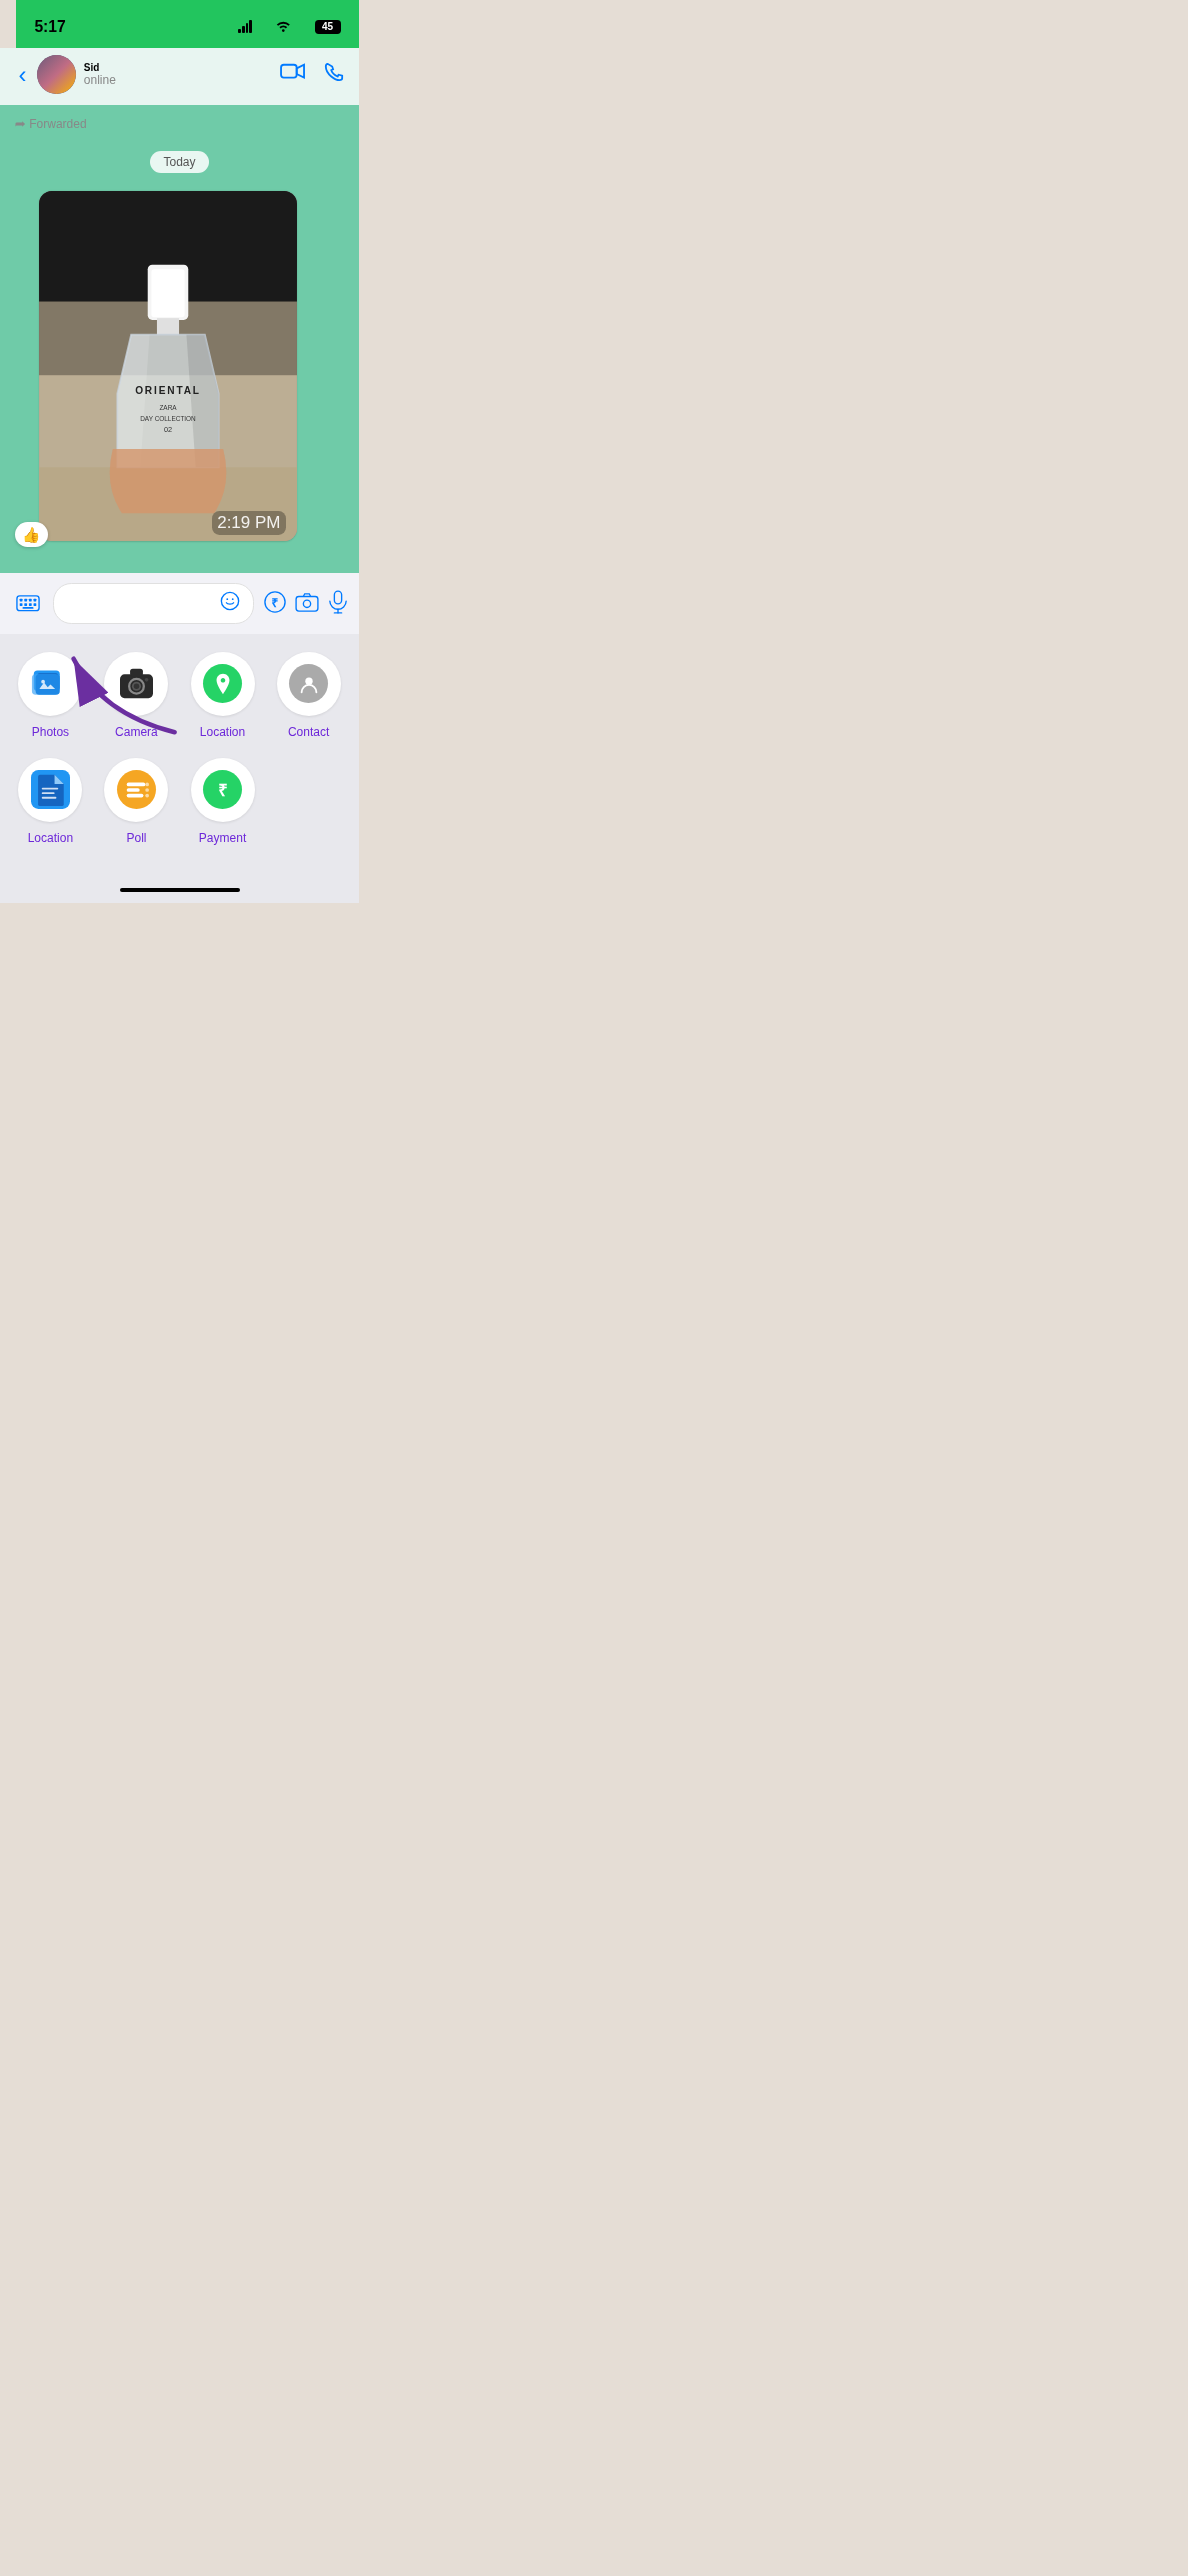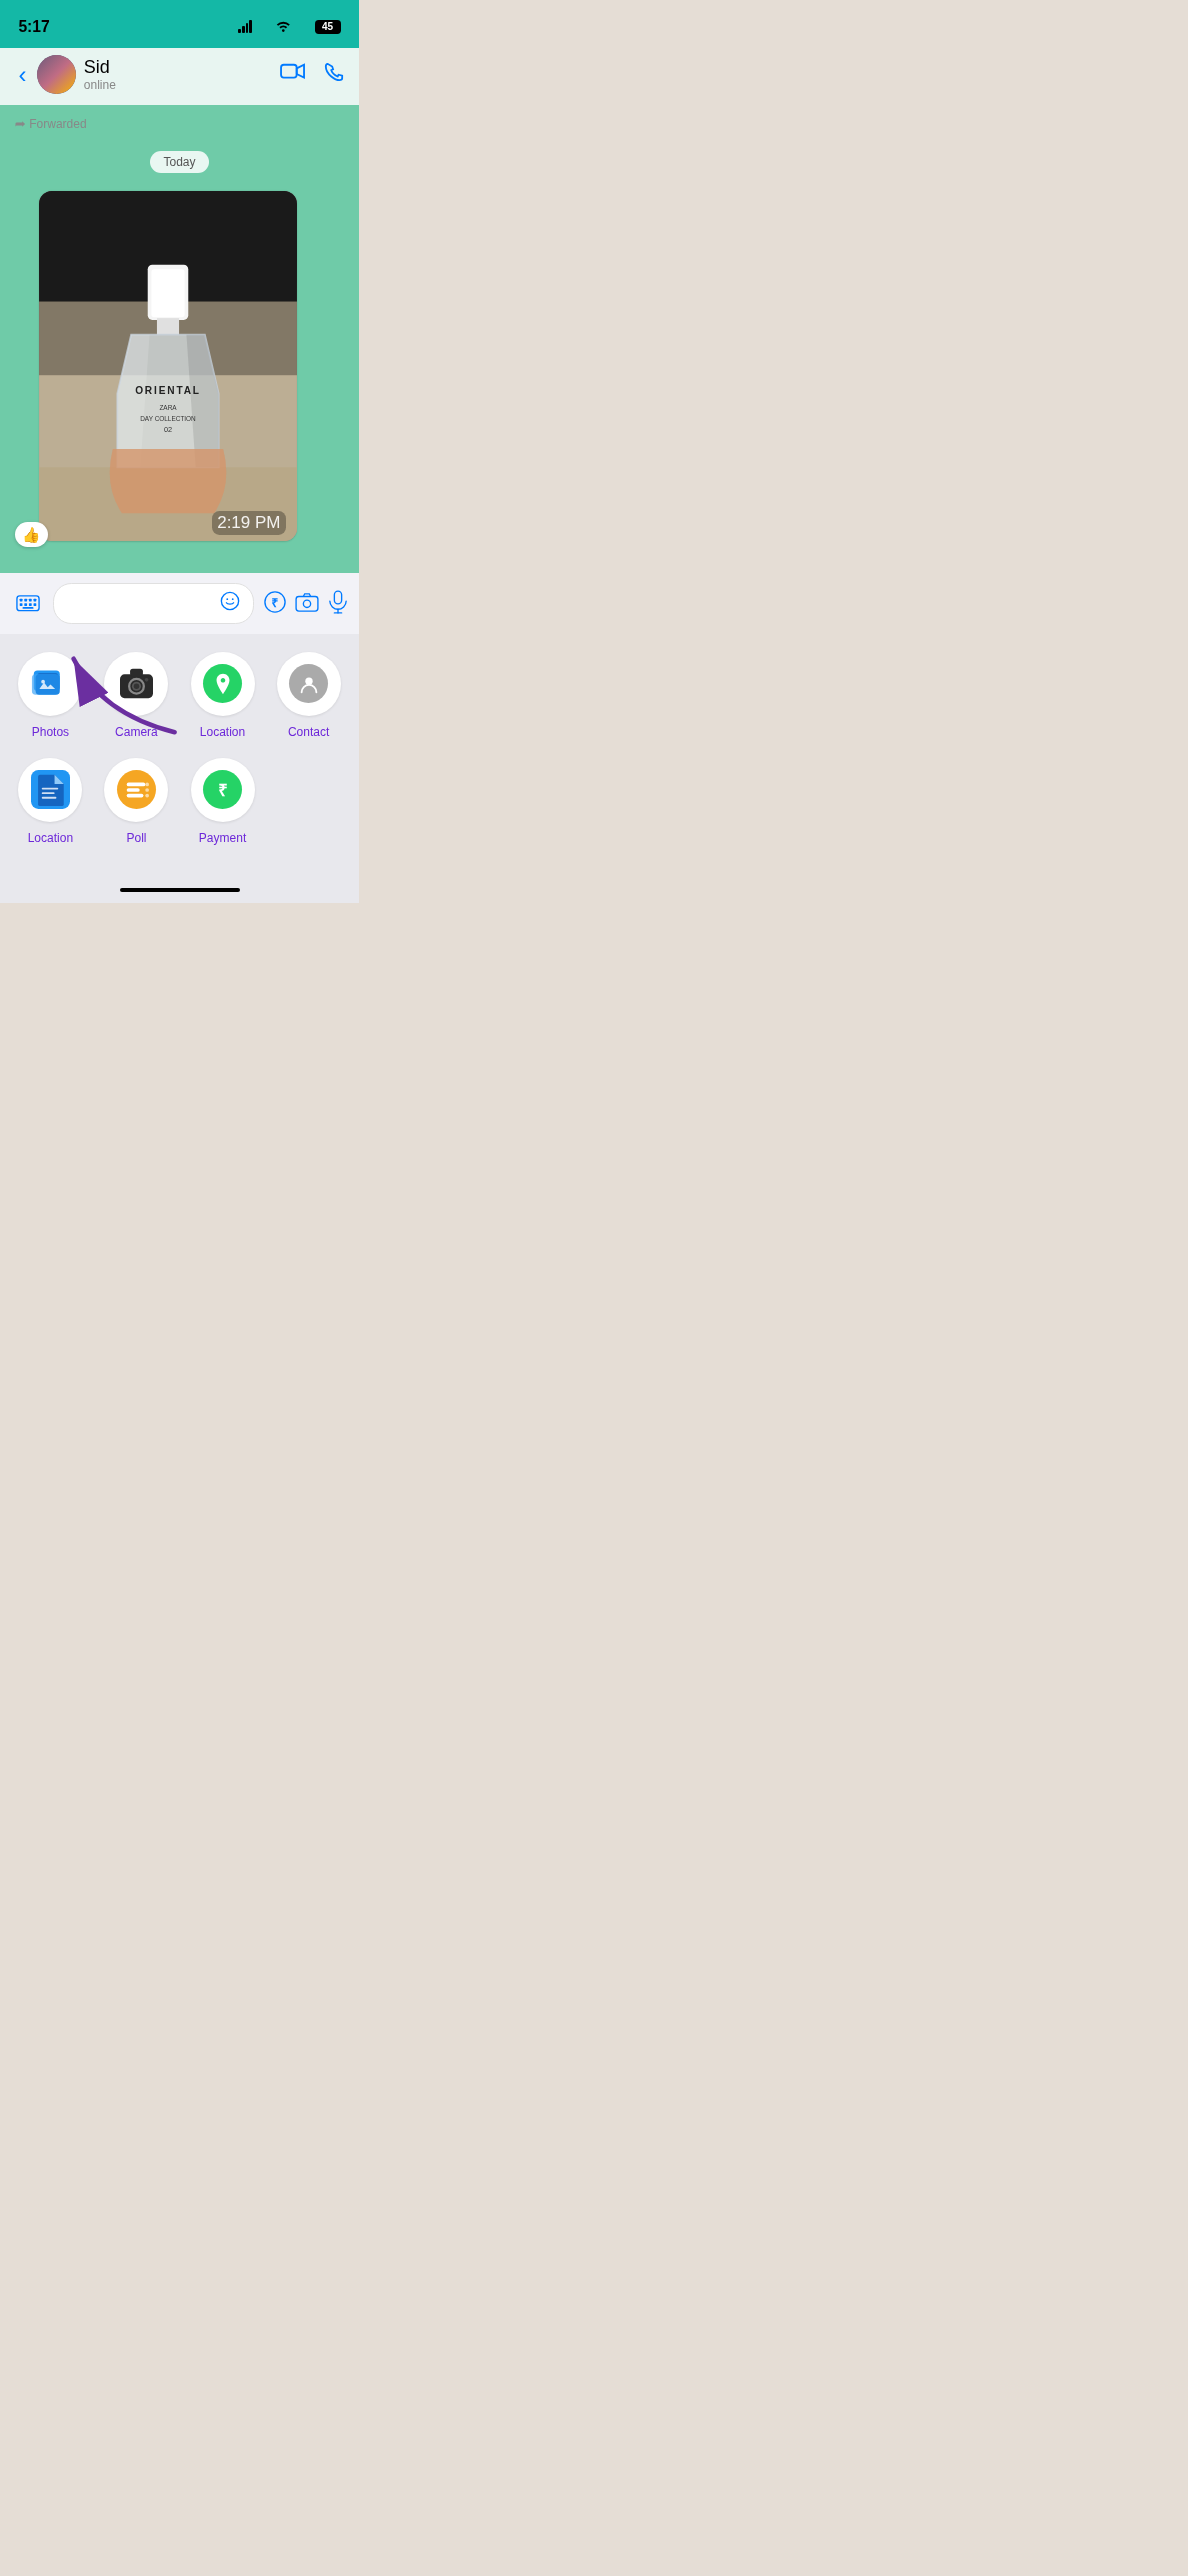--- a/index.html
+++ b/index.html
@@ -7,26 +7,27 @@
     body {
       width: 359px;
       min-height: 778px;
       background: #e5ddd5;
       font-family: -apple-system, BlinkMacSystemFont, 'Helvetica Neue', Arial, sans-serif;
       overflow-x: hidden;
     }
 
     
     .status-bar {
-      background: #14b8a6;
+      background: #22c55e;
       display: flex;
       align-items: center;
       justify-content: space-between;
       padding: 13px 18.4px 7.4px;
       height: 48px;
+      margin-left: 16px;
     }
     .status-time {
       font-size: 15.7px;
       font-weight: 600;
       color: #000;
     }
     .status-icons {
       display: flex;
       align-items: center;
       gap: 23px;
@@ -83,22 +84,22 @@
     .avatar-img {
       width: 100%;
       height: 100%;
       background: linear-gradient(135deg, #6c5b7b 0%, #c06c84 50%, #f8b500 100%);
       border-radius: 50%;
     }
     .contact-info {
       flex: 1;
     }
     .contact-name {
-      font-size: 18px;
-      font-weight: 400;
+      font-size: 10px;
+      font-weight: 700;
       color: #000;
     }
     .contact-status {
       font-size: 12px;
       color: #888;
     }
     .header-actions {
       display: flex;
       gap: 18.4px;
     }

